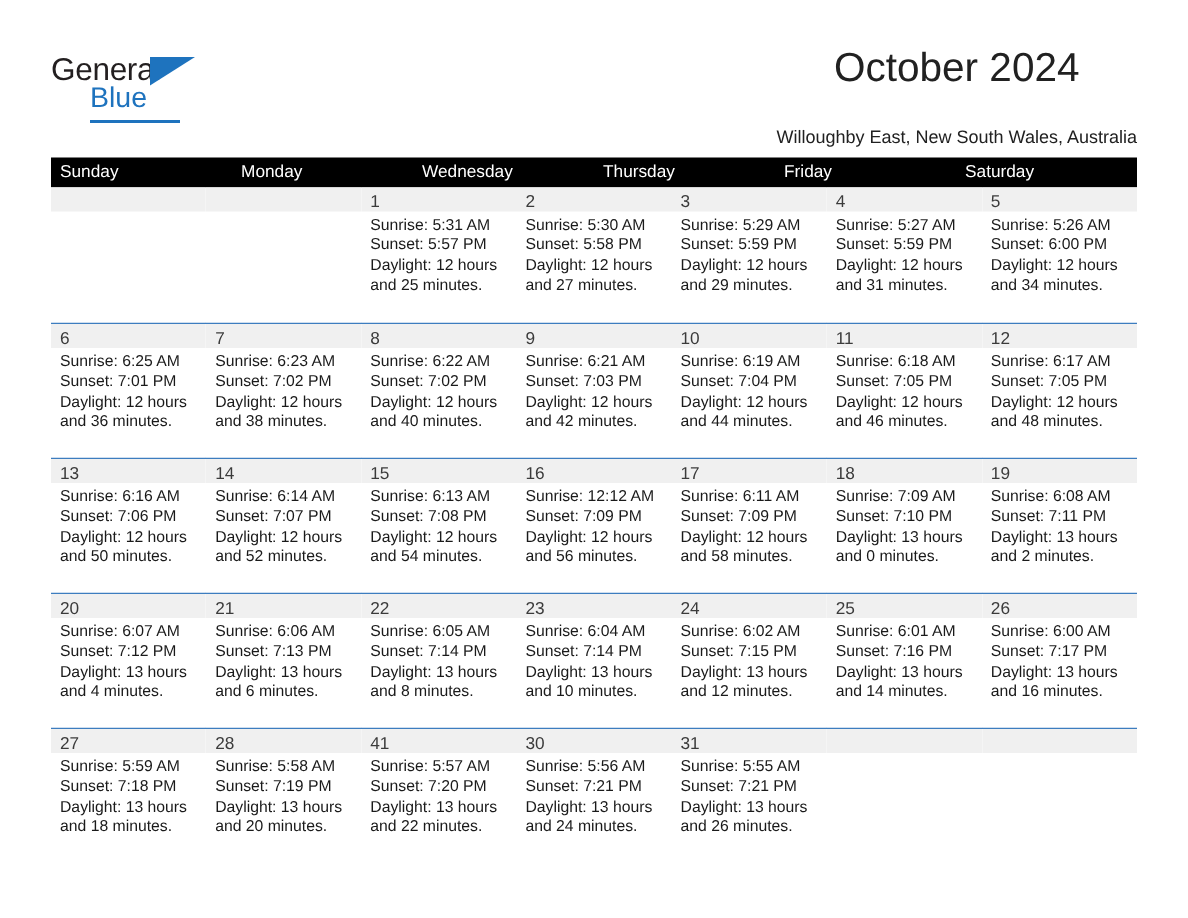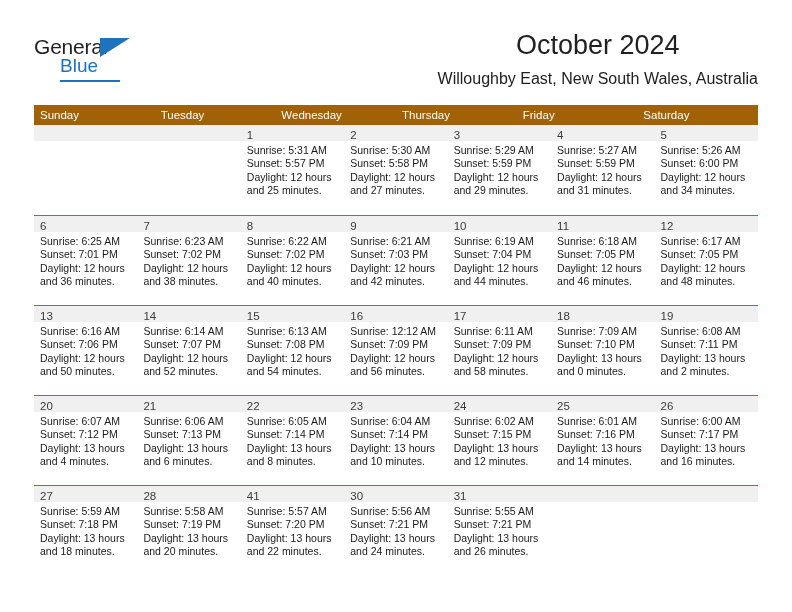--- a/index.html
+++ b/index.html
@@ -74,37 +74,37 @@
     text-align: center;
   }
   .cal-title {
     font-size: 27px;
     color: #212121;
     line-height: 34px;
     font-weight: normal;
     white-space: nowrap;
   }
   .cal-subtitle {
-    font-size: 16px;
+    font-size: 12px;
     color: #212121;
     line-height: 22px;
-    margin-top: 6px;
+    margin-top: 18px;
     white-space: nowrap;
   }
 
   
   .calendar {
     position: absolute;
     left: 34px;
     top: 105px;
     width: 724px;
   }
   .weekdays {
     display: flex;
-    background: #a16207;
+    background: #000000;
     height: 20px;
   }
   .weekday {
     flex: 1 1 0;
     color: #ffffff;
     font-size: 11.5px;
     line-height: 20px;
     padding-left: 6px;
     white-space: nowrap;
   }
@@ -157,21 +157,21 @@
     <div class="title-block">
       <div class="cal-title">October 2024</div>
       <div class="cal-subtitle">Willoughby East, New South Wales, Australia</div>
     </div>
 
   </div>
 
   <div class="calendar">
     <div class="weekdays" id="weekday-row">
         <div class="weekday">Sunday</div>
-        <div class="weekday">Tuesday</div>
+        <div class="weekday">Monday</div>
         <div class="weekday">Wednesday</div>
         <div class="weekday">Thursday</div>
         <div class="weekday">Friday</div>
         <div class="weekday">Saturday</div>
       </div>
     <div id="weeks-container">
         <div class="week">
           <div class="day empty">
             <div class="day-num-band"><span class="day-num"></span></div>
             <div class="day-lines"></div>

